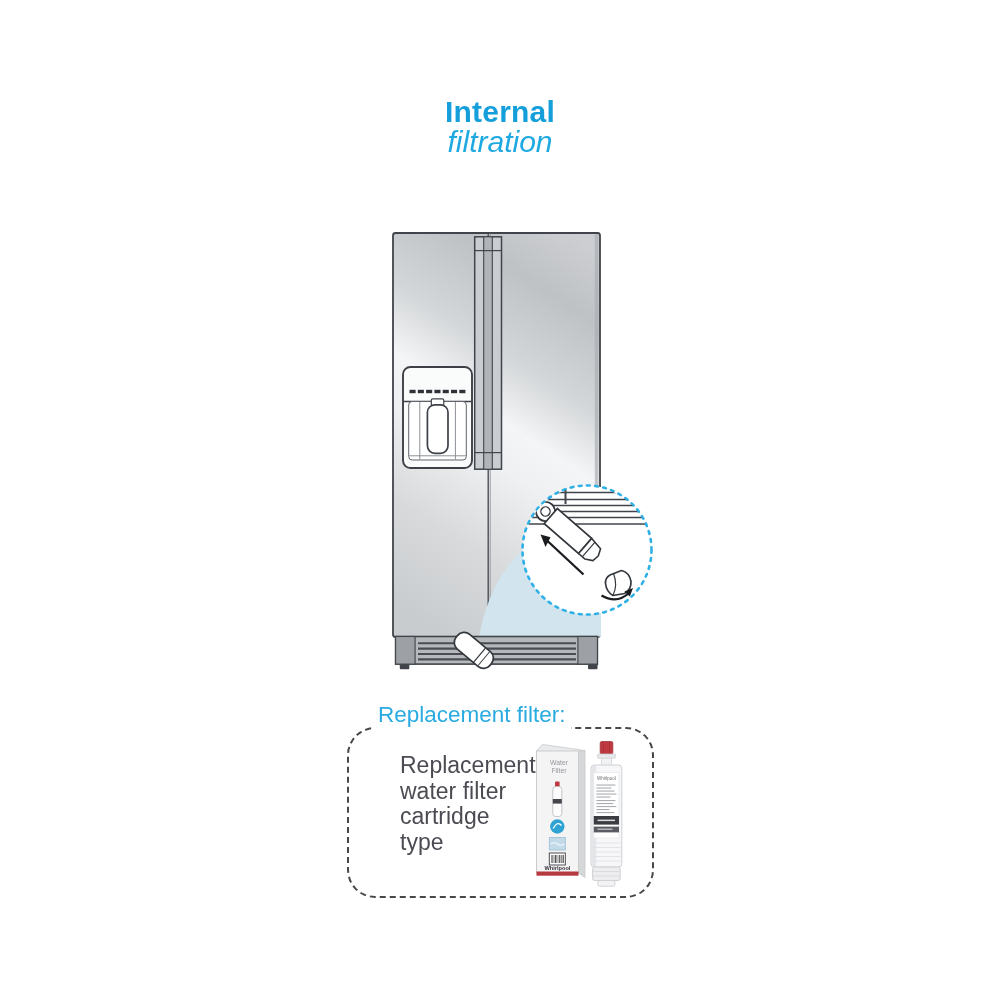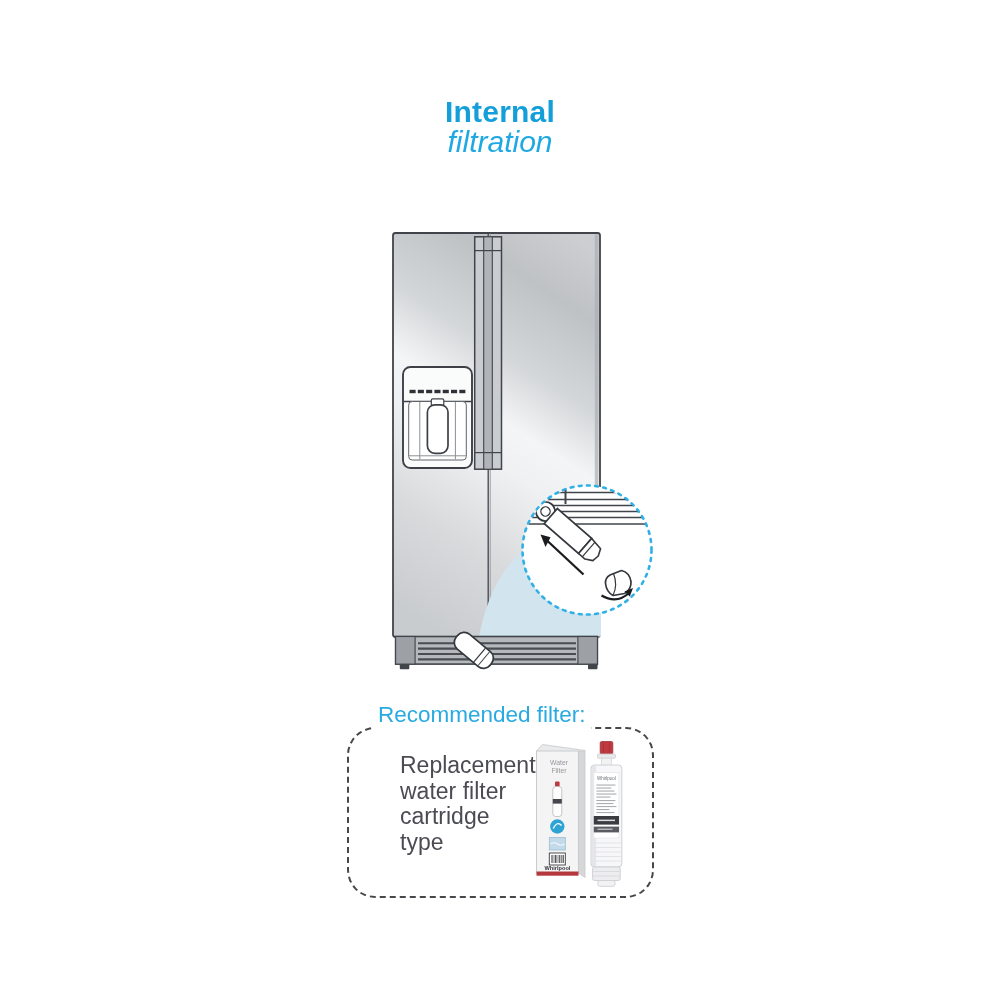--- a/index.html
+++ b/index.html
@@ -142,21 +142,21 @@
         </g>
         <g>
           <path d="M 601.5,595.5 Q 617,604.5 629.5,592.5" fill="none" stroke="#1a1c1f" stroke-width="2.1"></path>
           <polygon points="633,588 629.8,596.5 624.5,591.5" fill="#1a1c1f"></polygon>
         </g>
       </g>
     </g>
   </svg>
 
   <div class="filter-box">
-    <span class="legend">Recommended filter:</span>
+    <span class="legend">Replacement filter:</span>
     <div class="desc">Replacement
 water filter
 cartridge
 type</div>
 
     <svg class="product-svg" viewBox="528 733 134 170" xmlns="http://www.w3.org/2000/svg">
 
       <g>
         <polygon points="536.5,751 542.5,744.5 585,750.5 578.5,757" fill="#e9eaeb" stroke="#c6c8ca" stroke-width="0.8"></polygon>
         <polygon points="578.5,751.5 585,750.5 585,877.5 578.5,873" fill="#d6d7d9" stroke="#c6c8ca" stroke-width="0.8"></polygon>

